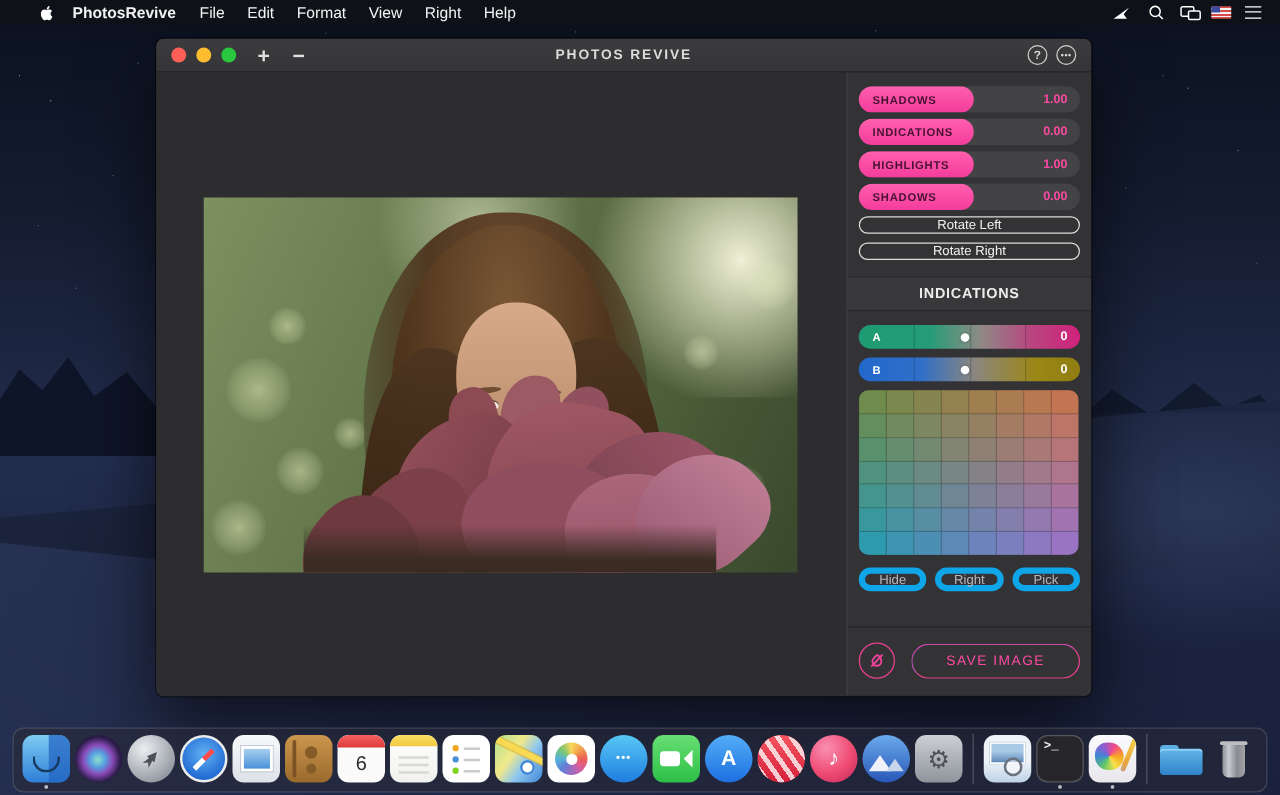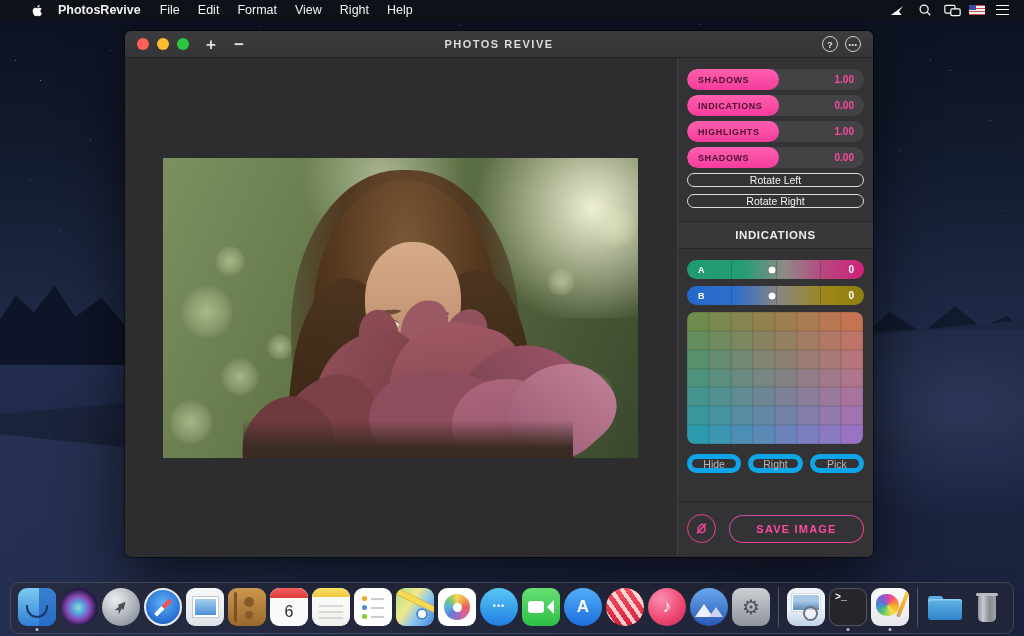--- a/index.html
+++ b/index.html
@@ -117,21 +117,21 @@
   .cg-cell { box-shadow:inset 0 0 0 .5px rgba(0,0,0,.16); }
 
   .idc-row { display:flex; gap:7px; margin-top:10px; }
   .btn-gray { flex:1; height:19px; border-radius:9.5px; border:5px solid #0ea5e9; color:#b9b9bc;
     font-size:10.5px; display:flex; align-items:center; justify-content:center; background:transparent; }
 
   .side-footer { margin-top:auto; border-top:1px solid #29292b; padding:12px 9px 13px 9px; display:flex; align-items:center; gap:13px; }
   .brush-btn { width:29px; height:29px; border-radius:50%; border:1.5px solid #e8418f; display:flex; align-items:center; justify-content:center; flex:none; }
   .brush-btn svg { width:15px; height:15px; stroke:#f0439b; fill:none; stroke-width:1.6; }
   .save-btn { flex:1; height:28px; border-radius:14px; border:1.5px solid; border-color:#c94aa8 #e8418f #e8418f #b84fb0;
-    color:#fb4aa2; font-size:11px; font-weight:bold; letter-spacing:1.2px; display:flex; align-items:center; justify-content:center; }
+    color:#fb4aa2; font-size:11px; font-weight:normal; letter-spacing:1.2px; display:flex; align-items:center; justify-content:center; }
 
   
   .dock { position:absolute; left:50%; bottom:2px; transform:translateX(-50%); z-index:40;
     display:flex; align-items:center; gap:4px; padding:4px 7px 6px 7px;
     background:rgba(40,42,56,.55); border:1px solid rgba(255,255,255,.14); border-radius:9px; }
   .dock-sep { width:1px; height:40px; background:rgba(255,255,255,.22); margin:0 4px; }
   .dock-item { position:relative; width:38px; height:38px; }
   .dock-ic { width:38px; height:38px; position:relative; overflow:hidden; display:flex; align-items:center; justify-content:center;
     color:#fff; font-weight:bold; }
   .run-dot { position:absolute; left:50%; bottom:-5px; transform:translateX(-50%); width:3px; height:3px; border-radius:50%; background:rgba(255,255,255,.7); }

